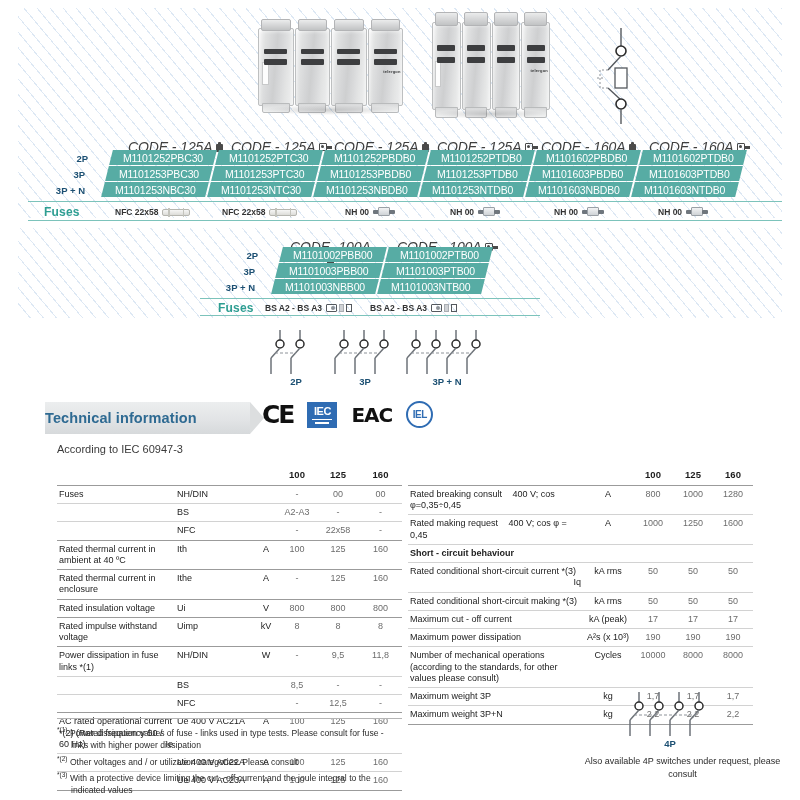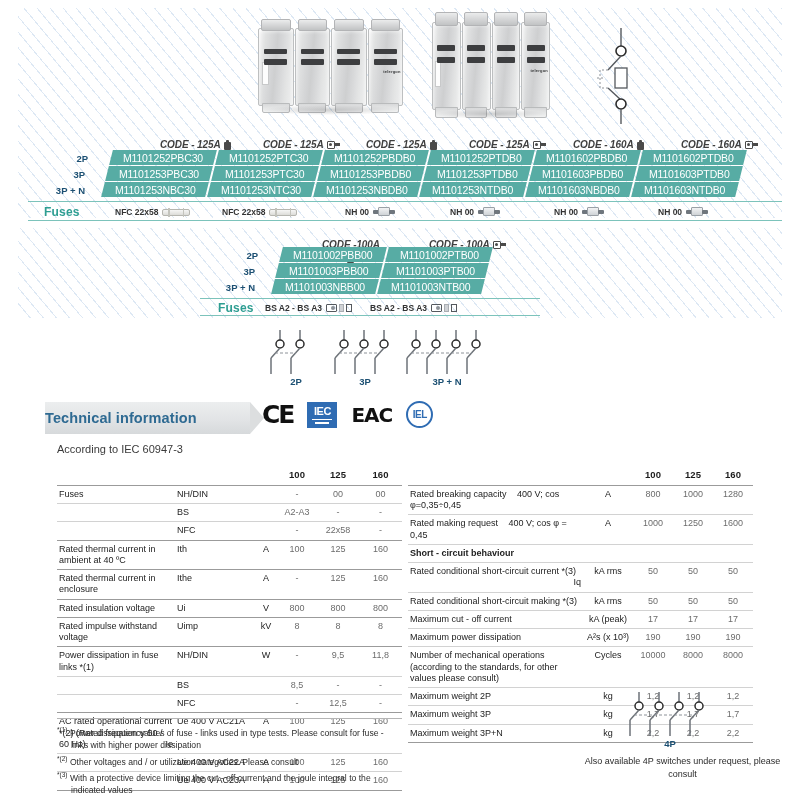--- a/index.html
+++ b/index.html
@@ -81,26 +81,26 @@
   }
 
   
   .fuse-symbol { position:absolute; }
 
   
   .code-table { position: absolute; }
   .code-col-head {
     position:absolute;
     font-style: italic;
-    font-weight: 700;
-    font-size: 10px;
+    font-weight: 400;
+    font-size: 14px;
     color: #3f3f3f;
     white-space: nowrap;
     letter-spacing: -0.1px;
-    display:flex; align-items:center; gap:3px;margin-left:32px;
+    display:flex; align-items:center; gap:3px;
   }
   .code-cell {
     position: absolute;
     background: #57aca4;
     color: #ffffff;
     font-size: 10.5px;
     font-weight: 400;
     letter-spacing: -0.15px;
     display: flex;
     align-items: center;
@@ -810,21 +810,21 @@
       <tr class="hdr">
     <th></th>
         <th></th>
     <th>100</th>
     <th>125</th>
     <th>160</th>
   </tr>
 
   <tr class="top-line">
     <td class="lbl">
-      <span>Rated breaking capacity</span>
+      <span>Rated breaking consult</span>
       <span style="padding-left:8px;">400 V; cos φ=0,35÷0,45</span>
     </td>
     <td class="unit">A</td>
     <td class="val">800</td>
     <td class="val">1000</td>
     <td class="val">1280</td>
   </tr>
   <tr class="thin-line">
     <td class="lbl">
       <span>Rated making request</span>
@@ -868,27 +868,20 @@
     <td class="val">190</td>
     <td class="val">190</td>
     <td class="val">190</td>
   </tr>
   <tr class="thin-line">
     <td class="lbl">Number of mechanical operations (according to the standards, for other values please consult)</td>
     <td class="unit">Cycles</td>
     <td class="val">10000</td>
     <td class="val">8000</td>
     <td class="val">8000</td>
-  </tr>
-  <tr class="thin-line">
-    <td class="lbl">Maximum weight 2P</td>
-    <td class="unit">kg</td>
-    <td class="val">1,2</td>
-    <td class="val">1,2</td>
-    <td class="val">1,2</td>
   </tr>
   <tr class="thin-line">
     <td class="lbl">Maximum weight 3P</td>
     <td class="unit">kg</td>
     <td class="val">1,7</td>
     <td class="val">1,7</td>
     <td class="val">1,7</td>
   </tr>
   <tr class="thin-line last-line">
     <td class="lbl">Maximum weight 3P+N</td>

